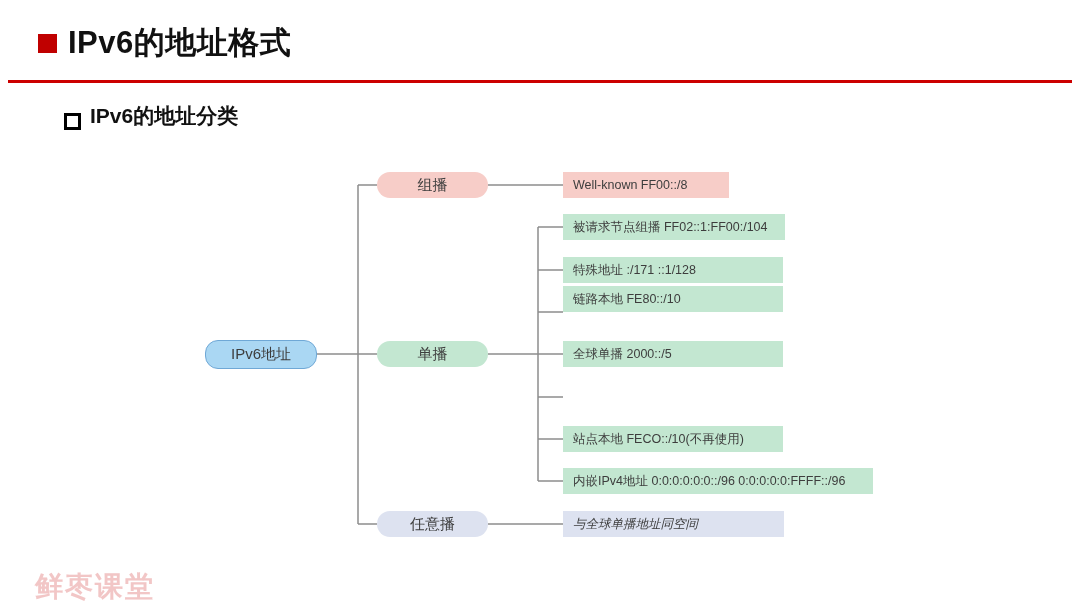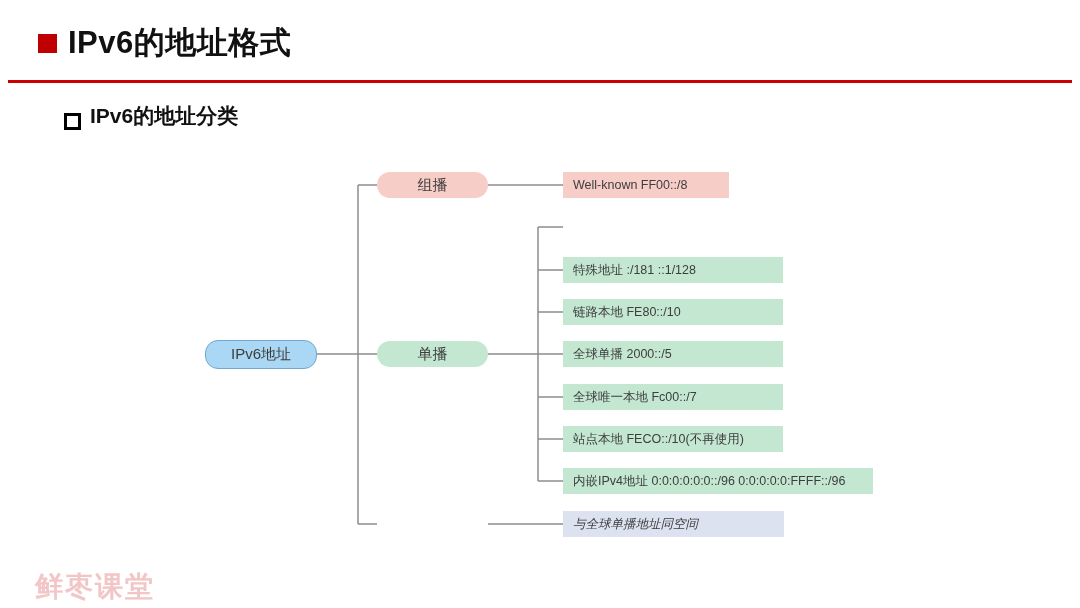--- a/index.html
+++ b/index.html
@@ -21,21 +21,21 @@
   .node.leaf{font-size:12.5px;padding-left:10px;}
   .root{left:205px;top:340px;width:112px;height:29px;background:var(--root_fill,#aad7f3);border:1.5px solid var(--root_border,#6fa8d6);}
   .branch{left:377px;width:111px;height:26px;}
   .b-multicast{top:172px;background:var(--multicast_fill,#f7cdc8);}
   .b-unicast{top:341px;background:var(--unicast_fill,#c3e7d1);}
   .b-anycast{top:511px;background:var(--anycast_fill,#dde2f0);}
   .leaf{left:563px;height:26px;}
   .l-mc{top:172px;width:166px;background:var(--multicast_fill,#f7cdc8);}
   .l-u0{top:214px;width:222px;background:var(--unicast_fill,#c3e7d1);}
   .l-u1{top:257px;width:220px;background:var(--unicast_fill,#c3e7d1);}
-  .l-u2{top:299px;width:220px;background:var(--unicast_fill,#c3e7d1);}
+  .l-u2{top:286px;width:220px;background:var(--unicast_fill,#c3e7d1);}
   .l-u3{top:341px;width:220px;background:var(--unicast_fill,#c3e7d1);}
   .l-u4{top:384px;width:220px;background:var(--unicast_fill,#c3e7d1);}
   .l-u5{top:426px;width:220px;background:var(--unicast_fill,#c3e7d1);}
   .l-u6{top:468px;width:310px;background:var(--unicast_fill,#c3e7d1);}
   .l-any{top:511px;width:221px;background:var(--anycast_fill,#dde2f0);font-style:italic;}
 
   .watermark{position:absolute;left:35px;top:568px;font-size:28px;font-weight:bold;color:var(--watermark_pink,#f2c6c6);letter-spacing:2px;}
 </style>
 </head>
 <body>
@@ -68,27 +68,28 @@
         <line x1="538" y1="439" x2="563" y2="439"></line>
         <line x1="538" y1="481" x2="563" y2="481"></line>
         <line x1="488" y1="524" x2="563" y2="524"></line>
       </g>
     </svg>
 
     <div class="node center root">IPv6地址</div>
 
     <div class="node center branch b-multicast">组播</div>
     <div class="node center branch b-unicast">单播</div>
+    <div class="node center branch b-anycast">任意播</div>
 
     <div class="node leaf l-mc">Well-known FF00::/8</div>
 
-    <div class="node leaf l-u1">特殊地址 :/181 ::1/128</div>
+    <div class="node leaf l-u0">被请求节点组播 FF02::1:FF00:/104</div>
+    <div class="node leaf l-u1">特殊地址 :/171 ::1/128</div>
     <div class="node leaf l-u2">链路本地 FE80::/10</div>
     <div class="node leaf l-u3">全球单播 2000::/5</div>
-    <div class="node leaf l-u4">全球唯一本地 Fc00::/7</div>
     <div class="node leaf l-u5">站点本地 FECO::/10(不再使用)</div>
     <div class="node leaf l-u6">内嵌IPv4地址 0:0:0:0:0:0::/96 0:0:0:0:0:FFFF::/96</div>
 
     <div class="node leaf l-any">与全球单播地址同空间</div>
 
   </div>
 
   <div class="watermark">鲜枣课堂</div>
 
 </div>

